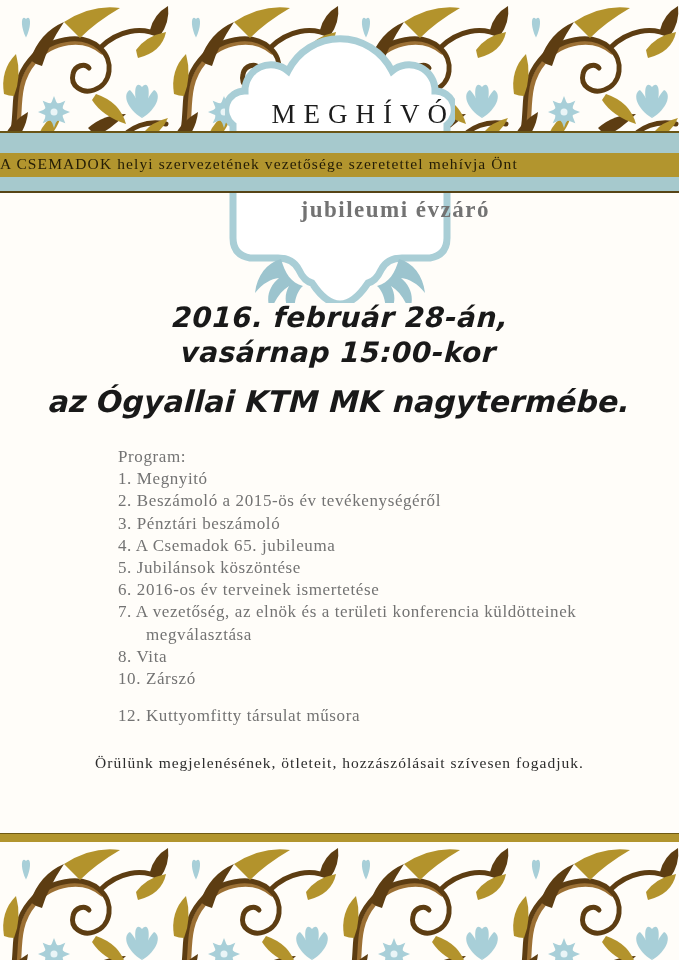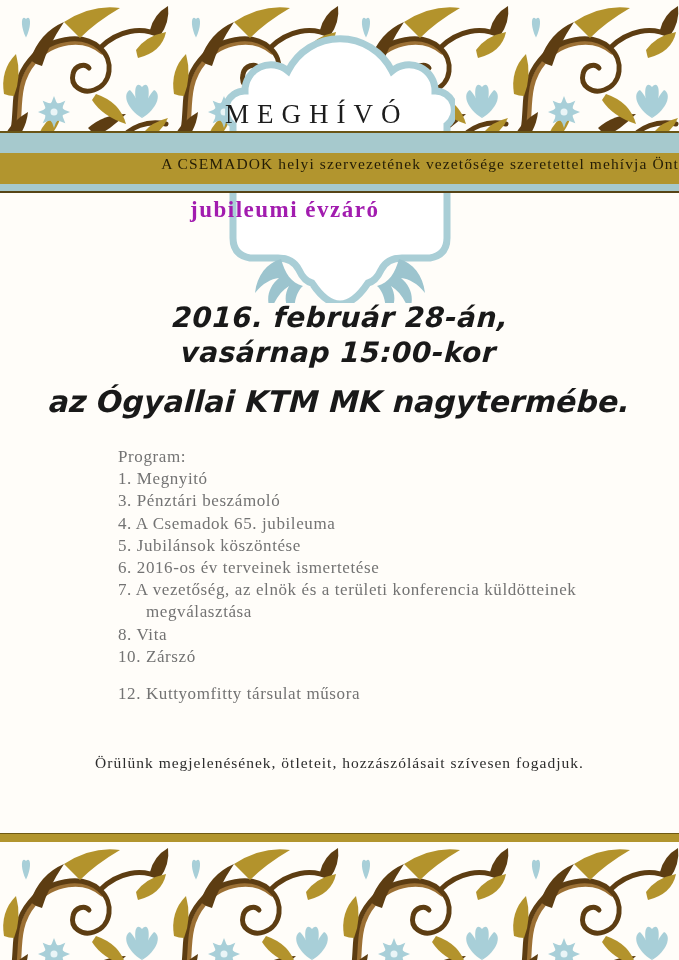--- a/index.html
+++ b/index.html
@@ -14,41 +14,41 @@
   .top-pattern    { position:absolute; left:0; top:0;    width:679px; height:131px; z-index:0; }
   .bottom-pattern { position:absolute; left:0; top:842px; width:679px; height:118px; z-index:0; }
   .pattern-fill { display:block; width:100%; height:100%; }
 
   
   .frame { position:absolute; left:225px; top:33px; width:230px; height:270px; z-index:1; }
 
   
   .title {
     position:absolute; left:225px; top:99px; width:230px; z-index:3;
-    text-align:left; font-size:27px; letter-spacing:8px;
+    text-align:right; font-size:27px; letter-spacing:8px;
     color:#1c1c1c; white-space:nowrap;
   }
 
   
   .band {
     position:absolute; left:0; top:131px; width:679px; height:62px; z-index:2;
     background:#a6c9cd; box-sizing:border-box;
     border-top:2px solid #6a5516; border-bottom:2px solid #564416;
   }
   .band-gold {
-    margin-top:20px; height:31px; background:#b2952e;
-    text-align:right; line-height:21px;
+    margin-top:20px; height:24px; background:#b2952e;
+    text-align:left; line-height:21px;
     font-size:15.5px; letter-spacing:1.1px; color:#241d06; white-space:nowrap;
   }
 
   
   .event {
     position:absolute; left:190px; top:196px; width:300px; z-index:3;
-    text-align:left; font-weight:bold; font-size:23px;
-    letter-spacing:1.5px; line-height:28px; color:#a21caf;
+    text-align:right; font-weight:bold; font-size:23px;
+    letter-spacing:1.5px; line-height:28px; color:#737373;
   }
 
   
   .script {
     position:absolute; left:0; width:679px; text-align:center;
     font-family:"DejaVu Sans",sans-serif; font-style:italic; font-weight:bold;
     color:#191919; transform:skewX(-3deg);
   }
   .datetime { top:300px; font-size:28px; line-height:35px; letter-spacing:0.5px; }
   .venue    { top:384px; font-size:30px; }
@@ -177,20 +177,21 @@
     <div>2016. február 28-án,</div>
     <div>vasárnap 15:00-kor</div>
   </div>
 
   <div class="script venue">az Ógyallai KTM MK nagytermébe.</div>
 
   <div class="program">
     <div>Program:</div>
     <ul>
       <li>1. Megnyitó</li>
+      <li>2. Beszámoló a 2015-ös év tevékenységéről</li>
       <li>3. Pénztári beszámoló</li>
       <li>4. A Csemadok 65. jubileuma</li>
       <li>5. Jubilánsok köszöntése</li>
       <li>6. 2016-os év terveinek ismertetése</li>
       <li>7. A vezetőség, az elnök és a területi konferencia küldötteinek megválasztása</li>
       <li>8. Vita</li>
       <li>10. Zárszó</li>
     </ul>
     <div class="closing-item">12. Kuttyomfitty társulat műsora</div>
   </div>

